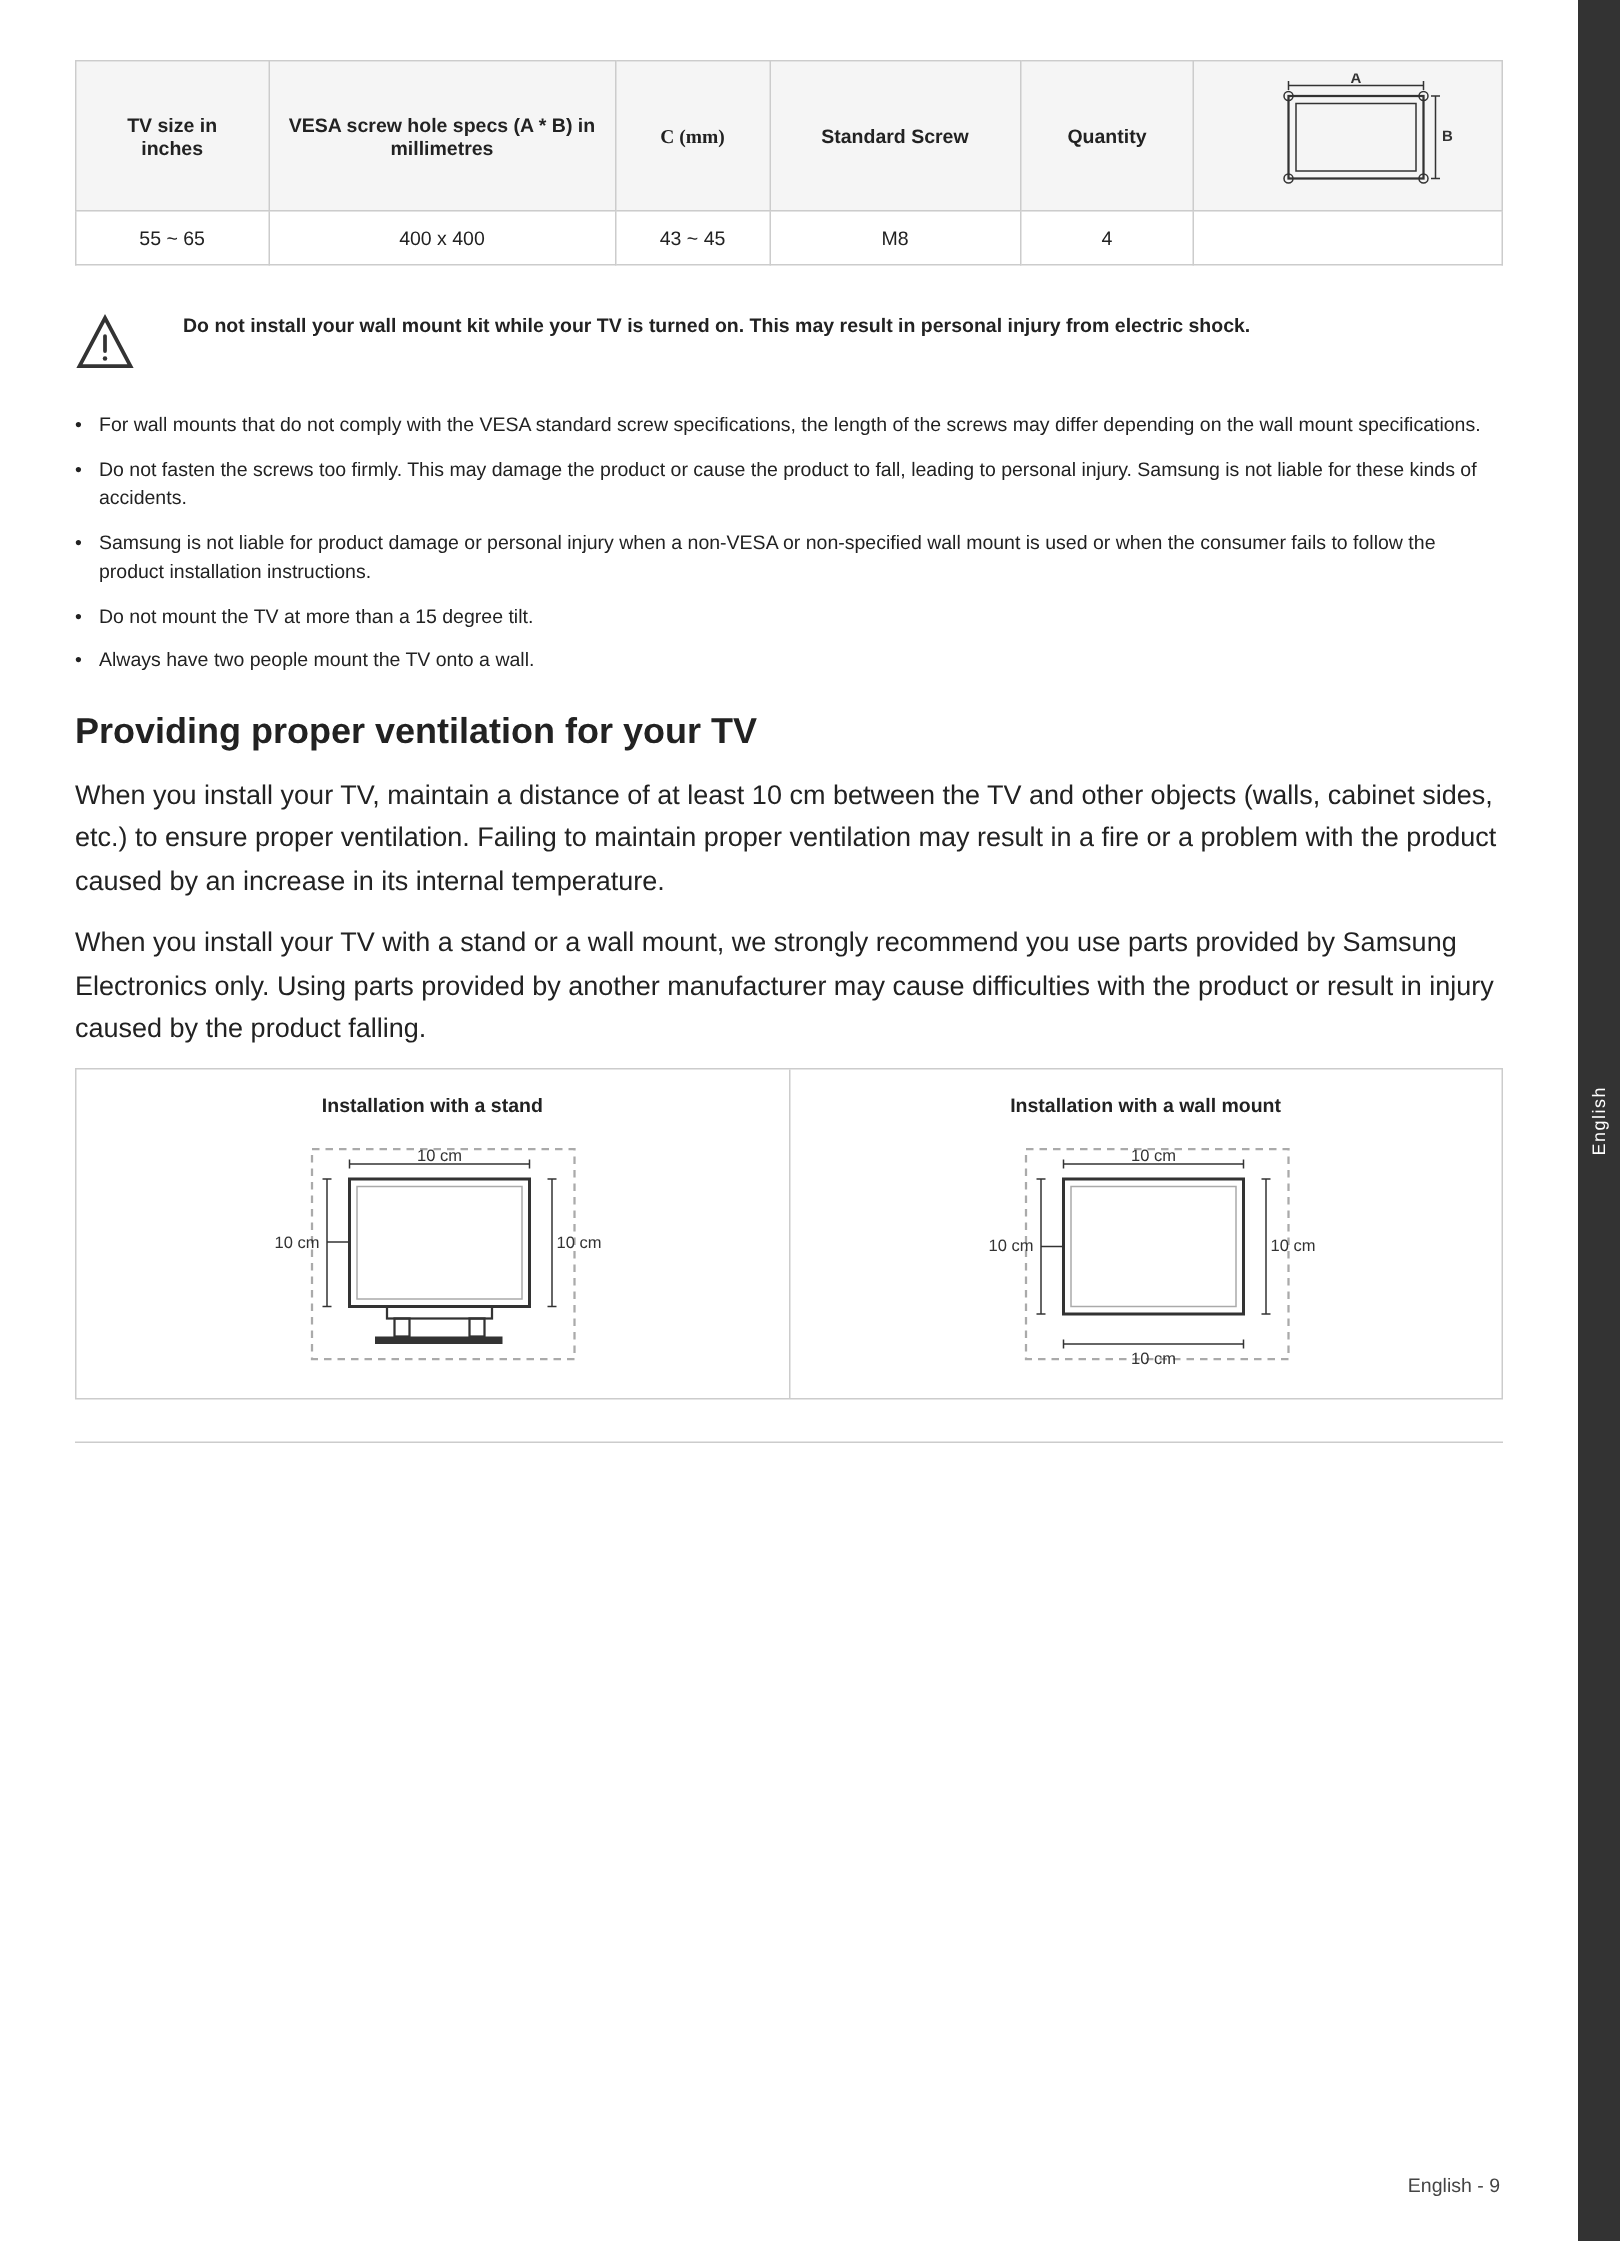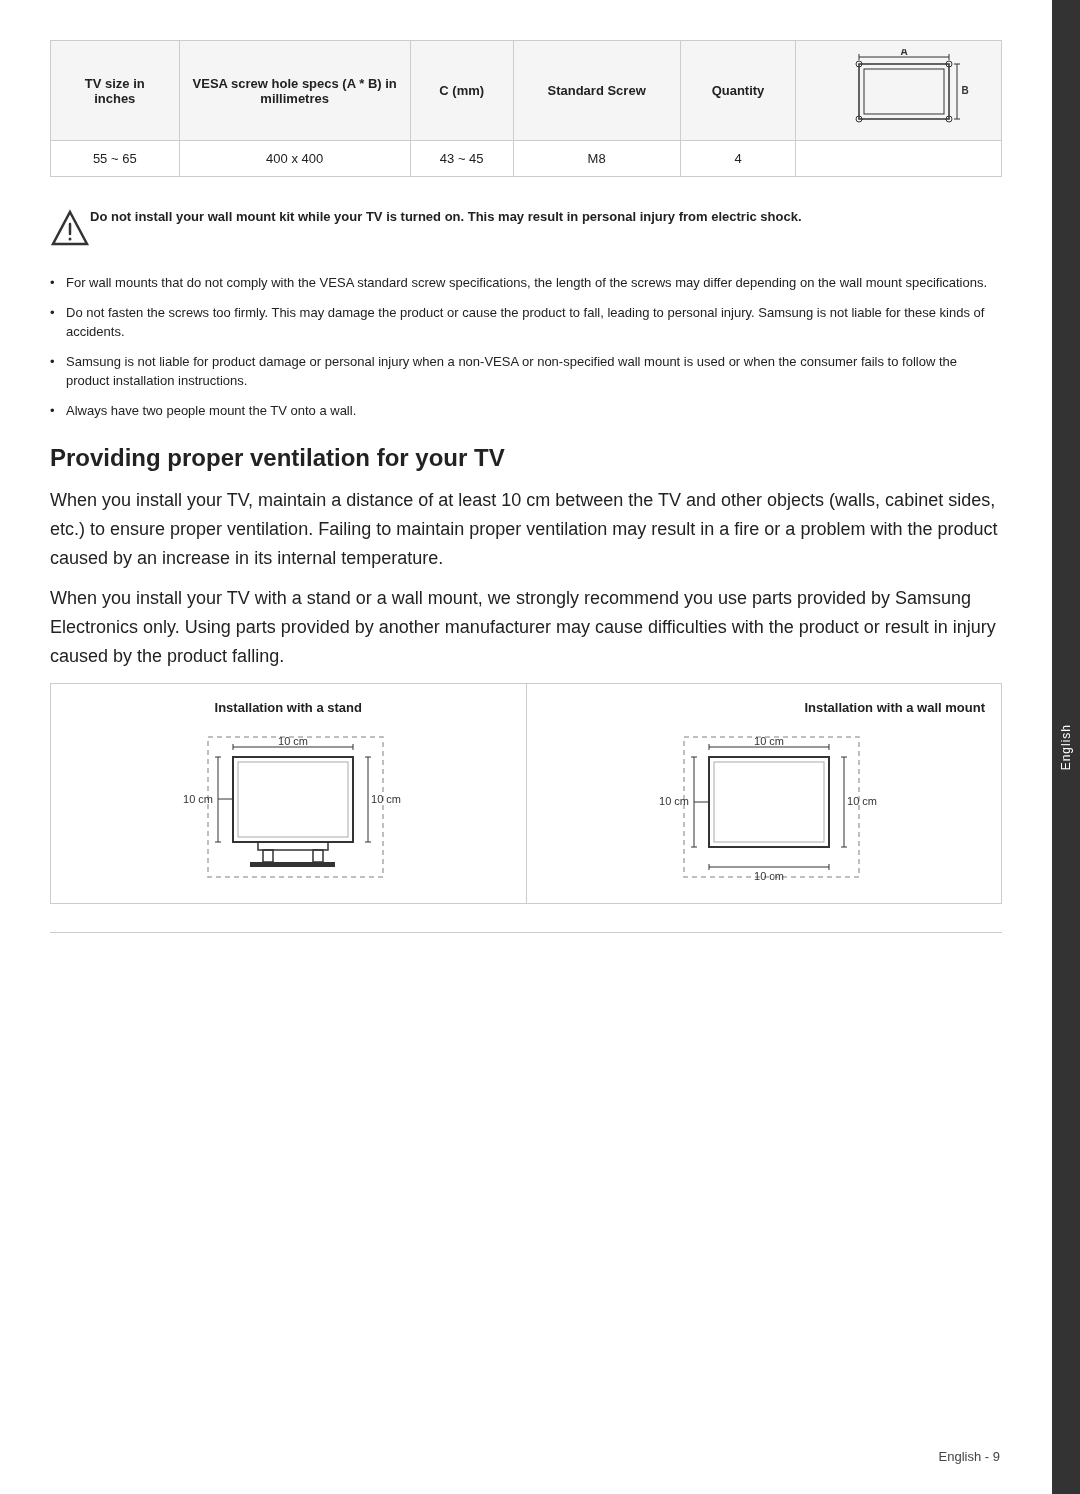--- a/index.html
+++ b/index.html
@@ -65,36 +65,36 @@
       font-size: 13px;
     }
 
     .specs-table .diagram-cell {
       width: 160px;
       padding: 8px;
     }
 
     .col-tv { width: 100px; }
     .col-vesa { width: 180px; }
-    .col-c { width: 80px; }
+    .col-c { width: 80px; font-family: Liberation Serif, serif; }
     .col-screw { width: 130px; }
     .col-qty { width: 90px; }
     .col-diag { width: 160px; }
 
     
     .diagram-svg {
       width: 140px;
       height: 80px;
     }
 
     
     .warning-box {
       display: flex;
       align-items: flex-start;
-      gap: 0;
+      gap: 32px;
       margin-bottom: 24px;
     }
 
     .warning-icon {
       flex-shrink: 0;
       width: 40px;
       height: 40px;
       margin-top: 2px;
     }
 
@@ -149,21 +149,20 @@
 
     .ventilation-diagram {
       flex: 1;
       padding: 16px;
       text-align: center;
       border-right: 1px solid #ccc;
     }
 
     .ventilation-diagram:last-child {
       border-right: none;
-      text-align: right;
     }
 
     .ventilation-diagram-title {
       font-size: 13px;
       font-weight: bold;
       margin-bottom: 12px;
     }
 
     .diagram-area {
       display: flex;
@@ -245,20 +244,21 @@
           <circle cx="20" cy="30" r="1.5" fill="#333"></circle>
         </svg>
       </div>
       <div class="warning-text">Do not install your wall mount kit while your TV is turned on. This may result in personal injury from electric shock.</div>
     </div>
 
     <ul class="bullet-list">
       <li>For wall mounts that do not comply with the VESA standard screw specifications, the length of the screws may differ depending on the wall mount specifications.</li>
       <li>Do not fasten the screws too firmly. This may damage the product or cause the product to fall, leading to personal injury. Samsung is not liable for these kinds of accidents.</li>
       <li>Samsung is not liable for product damage or personal injury when a non-VESA or non-specified wall mount is used or when the consumer fails to follow the product installation instructions.</li>
+      <li>Do not mount the TV at more than a 15 degree tilt.</li>
       <li>Always have two people mount the TV onto a wall.</li>
     </ul>
 
     <h2 class="section-heading">Providing proper ventilation for your TV</h2>
     <p class="body-text">When you install your TV, maintain a distance of at least 10 cm between the TV and other objects (walls, cabinet sides, etc.) to ensure proper ventilation. Failing to maintain proper ventilation may result in a fire or a problem with the product caused by an increase in its internal temperature.</p>
     <p class="body-text">When you install your TV with a stand or a wall mount, we strongly recommend you use parts provided by Samsung Electronics only. Using parts provided by another manufacturer may cause difficulties with the product or result in injury caused by the product falling.</p>
 
     <div class="ventilation-diagrams">
 
       <div class="ventilation-diagram">

